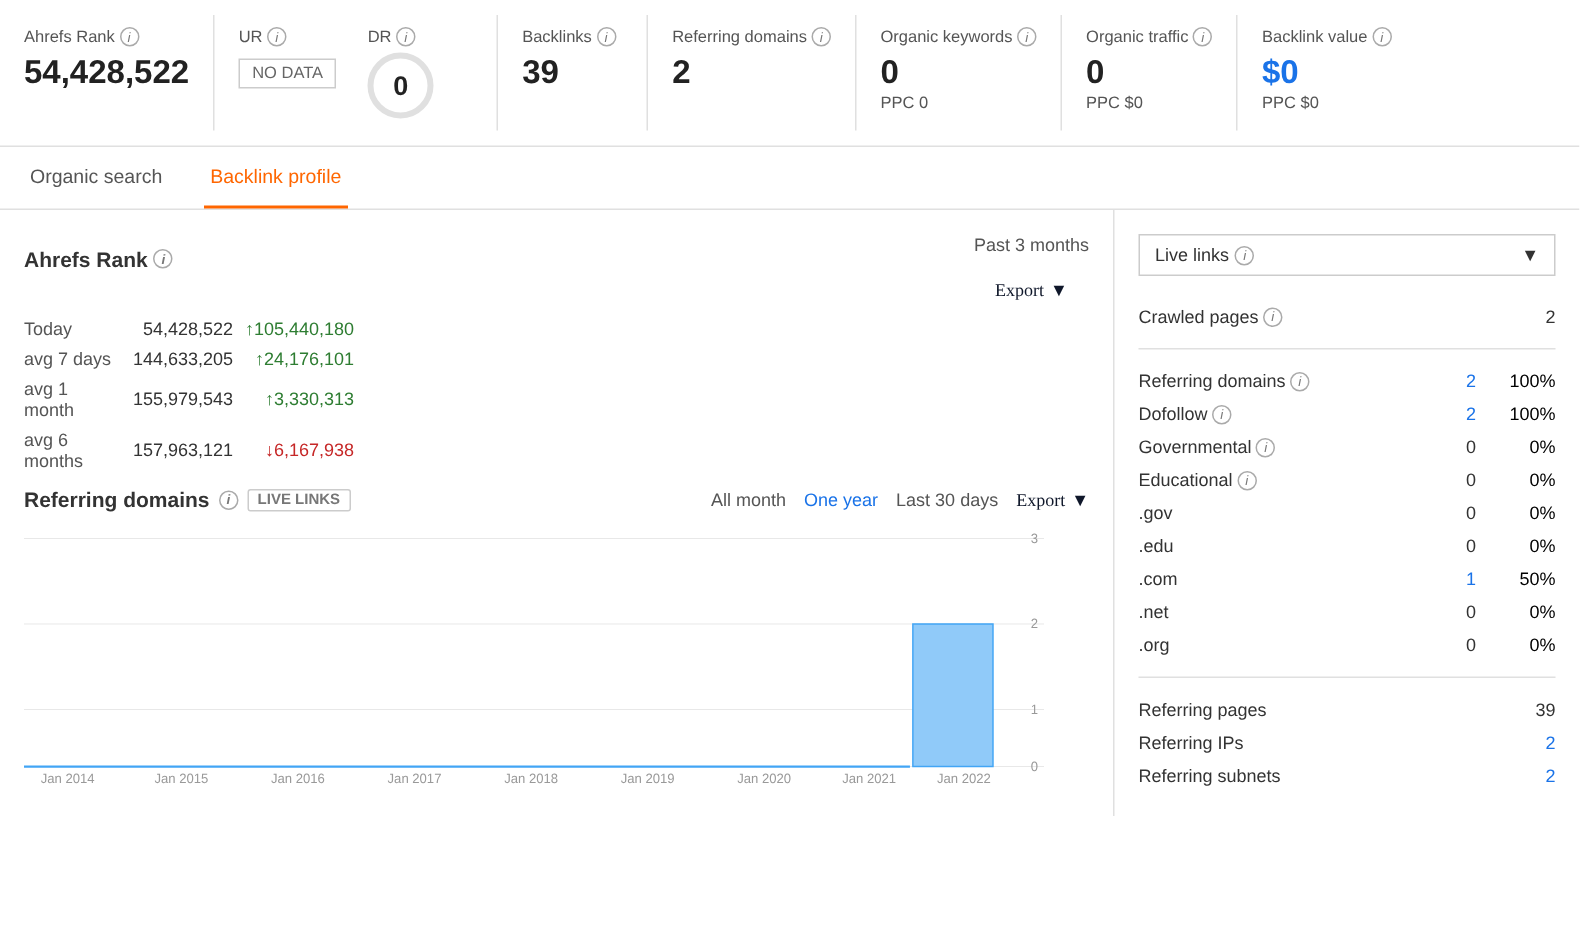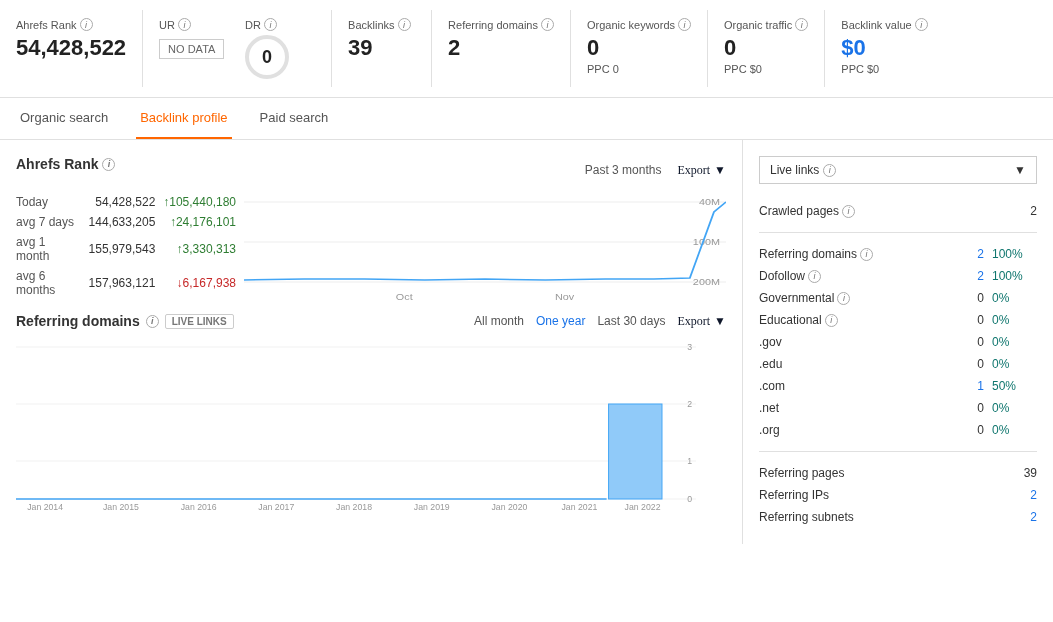--- a/index.html
+++ b/index.html
@@ -189,21 +189,21 @@
     .divider { border: none; border-top: 1px solid #e0e0e0; margin: 10px 0; }
     .stat-row {
       display: flex;
       justify-content: space-between;
       align-items: center;
       padding: 4px 0;
       font-size: 12px;
     }
     .stat-label { color: #333; display: flex; align-items: center; gap: 3px; }
     .stat-value { color: #333; }
-    .stat-percent { color: #0f766e; width: 45px; text-align: left; }
+    .stat-percent { color: #000000; width: 45px; text-align: right; }
     .stat-value-group { display: flex; gap: 8px; }
 
     
     .rank-chart-svg { width: 100%; height: 110px; }
 
     
     .info-i {
       display: inline-flex;
       align-items: center;
       justify-content: center;
@@ -289,33 +289,32 @@
       <span class="info-i">i</span>
     </div>
     <div class="metric-value blue">$0</div>
     <div class="metric-sub">PPC $0</div>
   </div>
 </div>
 
 <div class="tabs-bar">
   <span class="tab">Organic search</span>
   <span class="tab active">Backlink profile</span>
-  <span class="tab">Paid search</span>
 </div>
 
 <div class="main-layout">
 
   <div class="left-panel">
 
     <div class="section-header">
       <div class="section-title">
         <span>Ahrefs Rank</span>
         <span class="info-i">i</span>
       </div>
-      <div style="display:flex; align-items:center; gap:16px;">
+      <div style="display:flex; align-items:center; gap:16px;flex-direction:column;">
         <span class="past-label">Past 3 months</span>
         <span class="export-btn">
           <span>Export</span>
           <span>▼</span>
         </span>
       </div>
     </div>
 
     <div style="display:flex; gap:0;">
 
@@ -335,37 +334,20 @@
           <span class="rank-current">155,979,543</span>
           <span class="rank-change up">↑3,330,313</span>
         </div>
         <div class="rank-row">
           <span class="rank-label">avg 6 months</span>
           <span class="rank-current">157,963,121</span>
           <span class="rank-change down">↓6,167,938</span>
         </div>
       </div>
 
-      <div style="flex:1; position:relative; margin-left:8px;">
-        <svg class="rank-chart-svg" viewBox="0 0 400 110" preserveAspectRatio="none">
-
-          <line x1="0" y1="10" x2="400" y2="10" stroke="#e0e0e0" stroke-width="0.5"></line>
-          <line x1="0" y1="50" x2="400" y2="50" stroke="#e0e0e0" stroke-width="0.5"></line>
-          <line x1="0" y1="90" x2="400" y2="90" stroke="#e0e0e0" stroke-width="0.5"></line>
-
-          <text x="395" y="13" font-size="9" text-anchor="end" fill="#999">40M</text>
-          <text x="395" y="53" font-size="9" text-anchor="end" fill="#999">100M</text>
-          <text x="395" y="93" font-size="9" text-anchor="end" fill="#999">200M</text>
-
-          <polyline points="0,88 50,87 100,87 150,88 200,87 250,88 300,87 340,87 370,86 390,20 400,10" fill="none" stroke="#42a5f5" stroke-width="1.5"></polyline>
-
-          <text x="133" y="108" font-size="9" fill="#999" text-anchor="middle">Oct</text>
-          <text x="266" y="108" font-size="9" fill="#999" text-anchor="middle">Nov</text>
-        </svg>
-      </div>
     </div>
 
     <div style="margin-top:8px;">
       <div class="referring-header">
         <div class="referring-title">
           <span>Referring domains</span>
           <span class="info-i">i</span>
           <span class="live-links-badge">LIVE LINKS</span>
         </div>
         <div class="time-filter">

